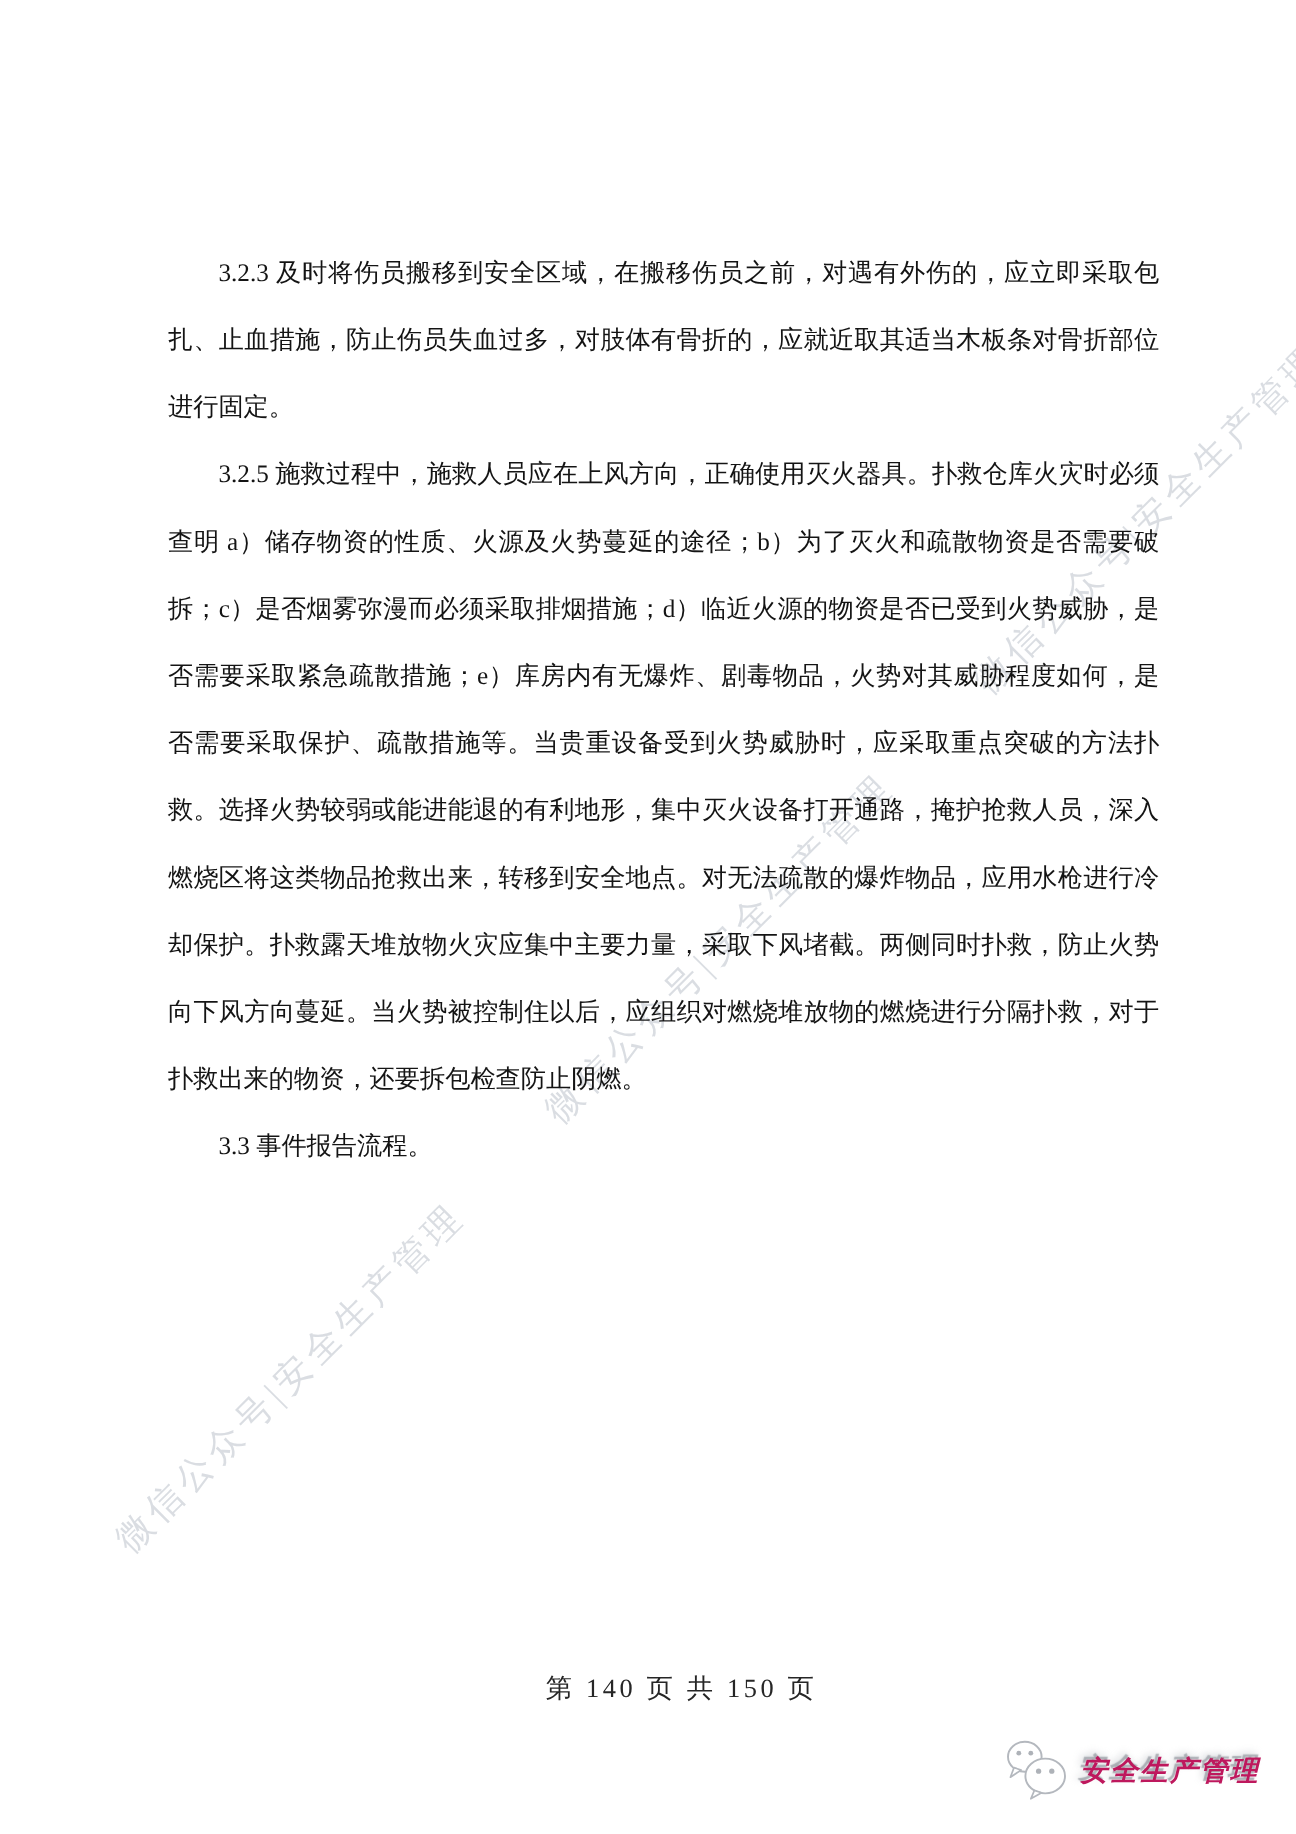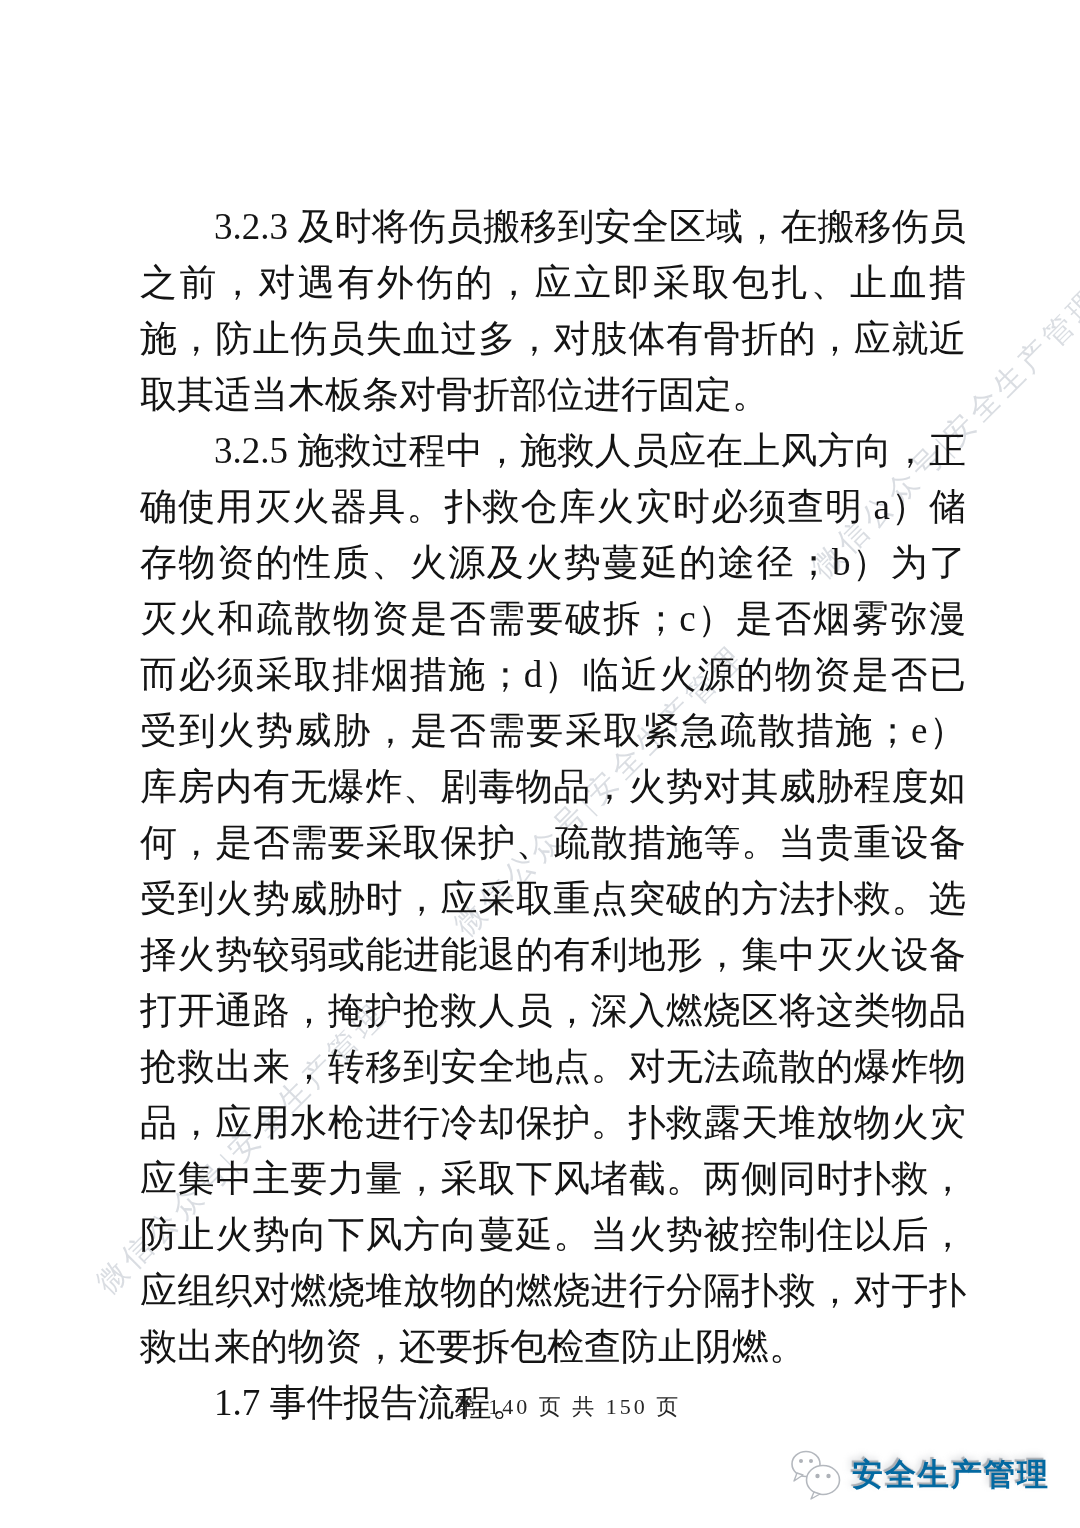--- a/index.html
+++ b/index.html
@@ -29,21 +29,21 @@
     opacity: 0.6;
     pointer-events: none;
     z-index: 1;
   }
 
   
   .body-text {
     position: absolute;
     left: 140px; top: 199px;
     width: 826px;
-    font-size: 37px;
+    font-size: 21px;
     line-height: 56px;
     color: #141414;
     text-align: justify;
     z-index: 2;
   }
   .body-text p {
     margin: 0;
     text-indent: 2em;
     text-align-last: left;
   }
@@ -67,41 +67,42 @@
     right: 30px; top: 1450px;
     display: flex;
     align-items: center;
     gap: 10px;
     z-index: 2;
   }
   .brand-icon { width: 52px; height: 50px; }
   .brand-name {
     font-family: "Liberation Sans", "DejaVu Sans", sans-serif;
     font-weight: bold;
-    font-size: 31px;
+    font-size: 23px;
     letter-spacing: 2px;
-    color: #0369a1;
+    color: #be185d;
     text-shadow: -2px -2px 1px #a9adb3, -4px -4px 6px rgba(169,173,179,0.45), 1px 1px 0 #ffffff;
+    font-style: italic;
   }
 </style>
 </head>
 <body>
 
 <div class="page">
 
   <div class="watermark" aria-hidden="true">
     <span>微信公众号|安全生产管理</span>
     <span>微信公众号|安全生产管理</span>
     <span>微信公众号|安全生产管理</span>
   </div>
 
   <div class="body-text">
     <p>3.2.3 及时将伤员搬移到安全区域，在搬移伤员之前，对遇有外伤的，应立即采取包扎、止血措施，防止伤员失血过多，对肢体有骨折的，应就近取其适当木板条对骨折部位进行固定。</p>
     <p>3.2.5 施救过程中，施救人员应在上风方向，正确使用灭火器具。扑救仓库火灾时必须查明 a）储存物资的性质、火源及火势蔓延的途径；b）为了灭火和疏散物资是否需要破拆；c）是否烟雾弥漫而必须采取排烟措施；d）临近火源的物资是否已受到火势威胁，是否需要采取紧急疏散措施；e）库房内有无爆炸、剧毒物品，火势对其威胁程度如何，是否需要采取保护、疏散措施等。当贵重设备受到火势威胁时，应采取重点突破的方法扑救。选择火势较弱或能进能退的有利地形，集中灭火设备打开通路，掩护抢救人员，深入燃烧区将这类物品抢救出来，转移到安全地点。对无法疏散的爆炸物品，应用水枪进行冷却保护。扑救露天堆放物火灾应集中主要力量，采取下风堵截。两侧同时扑救，防止火势向下风方向蔓延。当火势被控制住以后，应组织对燃烧堆放物的燃烧进行分隔扑救，对于扑救出来的物资，还要拆包检查防止阴燃。</p>
-    <p>1.7 事件报告流程。</p>
+    <p>3.3 事件报告流程。</p>
   </div>
 
   <div class="footer">第 140 页 共 150 页</div>
 
   <div class="brand">
     <svg class="brand-icon" viewBox="0 0 52 50" xmlns="http://www.w3.org/2000/svg">
 
       <g>
         <ellipse cx="16" cy="14" rx="14" ry="12.5" fill="#ffffff" stroke="#b4b8be" stroke-width="1.6"></ellipse>
         <path d="M7 23 L4 31 L13 25 Z" fill="#ffffff" stroke="#b4b8be" stroke-width="1.4" stroke-linejoin="round"></path>

